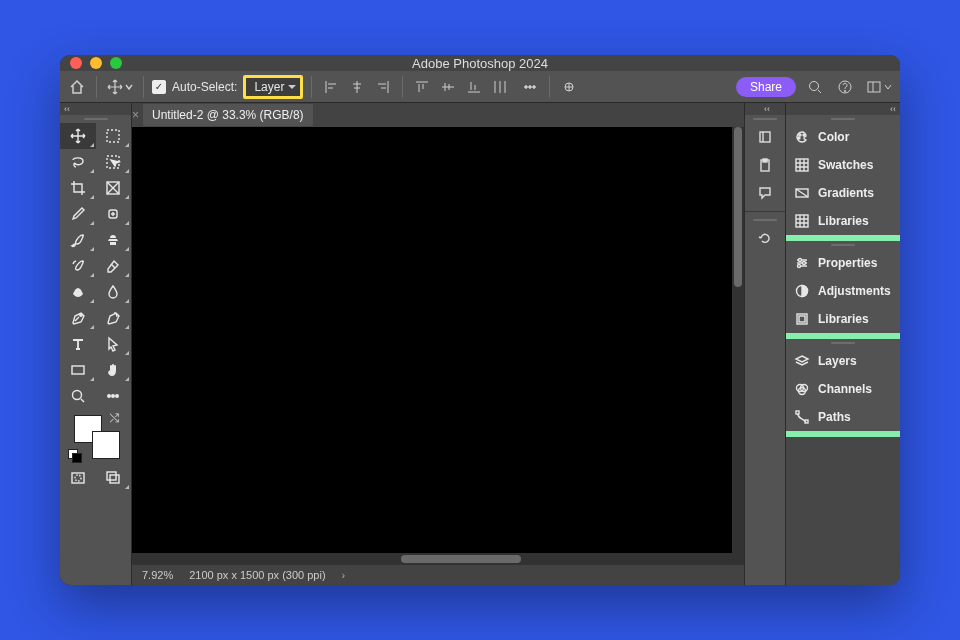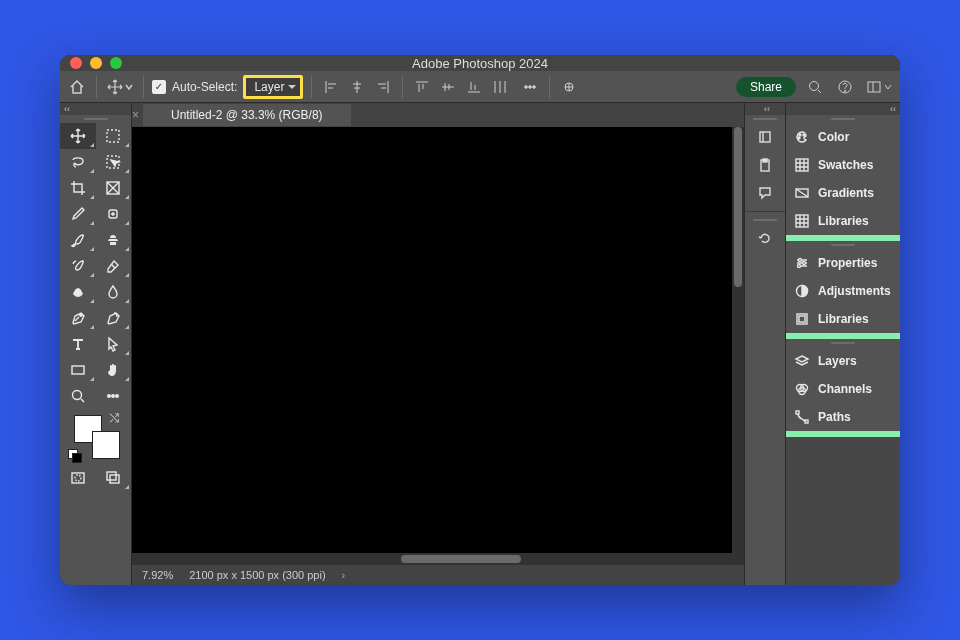--- a/index.html
+++ b/index.html
@@ -71,21 +71,21 @@
     padding: 2px 16px 2px 8px; font-size: 12px; color: #e6e6e6;
     position: relative; border-radius: 2px;
   }
   .layer-dd::after { content: ""; position: absolute; right: 4px; top: 7px;
     border: 4px solid transparent; border-top-color: #ccc; }
   .align-group { display: flex; gap: 4px; }
   .align-btn { width: 22px; height: 22px; display:inline-flex;align-items:center;justify-content:center; }
   .align-btn svg, .opt-ico svg, .home-ico svg, .opt-ico-wide svg { stroke: #cfcfcf; fill: none; }
   .spacer { flex: 1; }
   .share-btn {
-    background: #14532d; color: #fff; font-size: 12px;
+    background: #8b5cf6; color: #fff; font-size: 12px;
     border-radius: 12px; padding: 3px 14px; border: none;
   }
   .workspace-dd { display:flex; align-items:center; }
   
   .main-row { flex: 1; display: flex; min-height: 0; }
   .tool-rail {
     width: 72px; background: #535353; border-right: 1px solid #2a2a2a;
     display: flex; flex-direction: column;
   }
   .rail-collapse { height: 12px; background: #444; color:#ccc; font-size:9px;
@@ -115,21 +115,21 @@
   .bg-sw{ position:absolute; left:24px; top:18px; width:28px; height:28px; background:#fff; border:1px solid #222;}
   .mini-sw{ position:absolute; left:0; bottom:0; width:12px;height:12px;}
   .mini-sw::before{content:"";position:absolute;left:0;top:0;width:8px;height:8px;background:#fff;border:1px solid #222;}
   .mini-sw::after{content:"";position:absolute;left:4px;top:4px;width:8px;height:8px;background:#000;border:1px solid #222;}
   .bottom-tools{display:grid;grid-template-columns:1fr 1fr;margin-top:4px;}
   
   .doc-area { flex: 1; display: flex; flex-direction: column; background: #323232; min-width:0;}
   .doc-tabs { height: 24px; background: #434343; display: flex; align-items: center; }
   .doc-tab {
     background: #535353; color: #eee; font-size: 12px;
-    padding: 4px 28px; display: flex; align-items: center; gap: 8px;
+    padding: 4px 9px; display: flex; align-items: center; gap: 8px;
   }
   .tab-close { color:#999; font-size:12px; margin-right:4px;}
   .canvas-wrap { flex: 1; position: relative; background: #323232; }
   .canvas {
     position: absolute; left: 0; right: 12px; top: 0; bottom: 12px;
     background: #000;
   }
   .scroll-v { position:absolute; right:2px; top:0; width:8px; height:160px; background:#6a6a6a; border-radius:4px;}
   .scroll-h { position:absolute; bottom:2px; left:44%; height:8px; width:120px; background:#6a6a6a; border-radius:4px;}
   .status {

